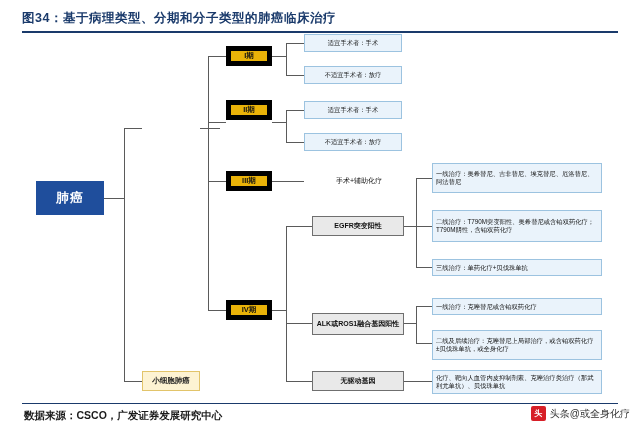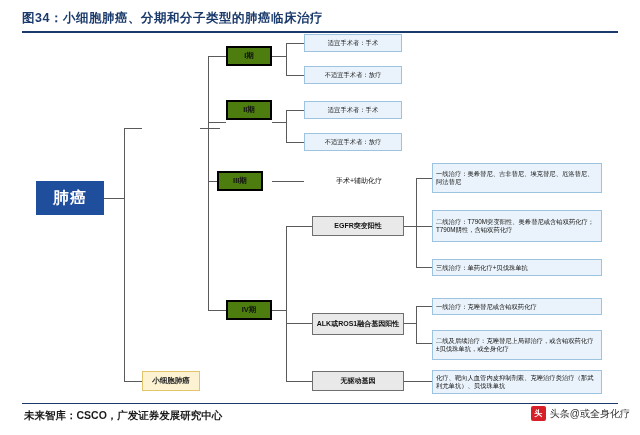--- a/index.html
+++ b/index.html
@@ -46,27 +46,27 @@
   
   .node{
     position:absolute;box-sizing:border-box;
     display:flex;align-items:center;justify-content:center;
     text-align:center;line-height:1.25;
     font-size:6.5px;color:#111;
     padding:1px 2px;
   }
   .n-root{
     background:#1f4e9c;color:#ffffff;border:1px solid #1f4e9c;
-    font-size:16px;font-weight:bold;letter-spacing:1px;
+    font-size:13px;font-weight:bold;letter-spacing:1px;
   }
   .n-yellow{
     background:#fdf3d3;border:1px solid #e2c46a;font-size:7.5px;font-weight:bold;color:#222;
   }
   .n-stage{
-    background:#4d7c0f;border:2px solid #000000;font-size:7.5px;font-weight:bold;color:#111;
+    background:#eab308;border:5px solid #000000;font-size:7.5px;font-weight:bold;color:#111;
   }
   .n-blue{
     background:#eaf3fb;border:1px solid #9cc3e0;font-size:6.3px;color:#111;
   }
   .n-gray{
     background:#e9e9e9;border:1px solid #6f6f6f;font-size:7px;font-weight:bold;color:#111;
   }
   .n-plain{
     background:transparent;border:none;font-size:7px;color:#111;
   }
@@ -76,21 +76,21 @@
   .ln{position:absolute;background:#5a5a5a;}
   .lh{height:1px;}
   .lv{width:1px;}
 </style>
 </head>
 <body>
 
 <div id="root">
 
   <div class="title-bar">
-    <span class="title-text">图34：小细胞肺癌、分期和分子类型的肺癌临床治疗</span>
+    <span class="title-text">图34：基于病理类型、分期和分子类型的肺癌临床治疗</span>
   </div>
   <div class="title-rule"></div>
 
   <div class="ln lh" style="left:104px;top:198px;width:20px;"></div>
   <div class="ln lv" style="left:124px;top:128px;height:253px;"></div>
   <div class="ln lh" style="left:124px;top:128px;width:18px;"></div>
   <div class="ln lh" style="left:124px;top:381px;width:18px;"></div>
 
   <div class="ln lh" style="left:200px;top:128px;width:20px;"></div>
   <div class="ln lv" style="left:208px;top:56px;height:254px;"></div>
@@ -129,21 +129,21 @@
   <div class="ln lh" style="left:416px;top:343px;width:16px;"></div>
 
   <div class="ln lh" style="left:404px;top:381px;width:28px;"></div>
 
   <div class="node n-root" style="left:36px;top:181px;width:68px;height:34px;">肺癌</div>
 
   <div class="node n-yellow" style="left:142px;top:371px;width:58px;height:20px;">小细胞肺癌</div>
 
   <div class="node n-stage" style="left:226px;top:46px;width:46px;height:20px;">I期</div>
   <div class="node n-stage" style="left:226px;top:100px;width:46px;height:20px;">II期</div>
-  <div class="node n-stage" style="left:217px;top:171px;width:46px;height:20px;">III期</div>
+  <div class="node n-stage" style="left:226px;top:171px;width:46px;height:20px;">III期</div>
   <div class="node n-stage" style="left:226px;top:300px;width:46px;height:20px;">IV期</div>
 
   <div class="node n-blue" style="left:304px;top:34px;width:98px;height:18px;">适宜手术者：手术</div>
   <div class="node n-blue" style="left:304px;top:66px;width:98px;height:18px;">不适宜手术者：放疗</div>
   <div class="node n-blue" style="left:304px;top:101px;width:98px;height:18px;">适宜手术者：手术</div>
   <div class="node n-blue" style="left:304px;top:133px;width:98px;height:18px;">不适宜手术者：放疗</div>
 
   <div class="node n-plain" style="left:304px;top:172px;width:110px;height:18px;">手术+辅助化疗</div>
 
   <div class="node n-gray" style="left:312px;top:216px;width:92px;height:20px;">EGFR突变阳性</div>
@@ -153,20 +153,20 @@
   <div class="node n-blue n-left" style="left:432px;top:163px;width:170px;height:30px;">一线治疗：奥希替尼、吉非替尼、埃克替尼、厄洛替尼、阿法替尼</div>
   <div class="node n-blue n-left" style="left:432px;top:210px;width:170px;height:32px;">二线治疗：T790M突变阳性、奥希替尼或含铂双药化疗；T790M阴性，含铂双药化疗</div>
   <div class="node n-blue n-left" style="left:432px;top:259px;width:170px;height:17px;">三线治疗：单药化疗+贝伐珠单抗</div>
 
   <div class="node n-blue n-left" style="left:432px;top:298px;width:170px;height:17px;">一线治疗：克唑替尼或含铂双药化疗</div>
   <div class="node n-blue n-left" style="left:432px;top:330px;width:170px;height:30px;">二线及后续治疗：克唑替尼上局部治疗，或含铂双药化疗±贝伐珠单抗，或全身化疗</div>
 
   <div class="node n-blue n-left" style="left:432px;top:370px;width:170px;height:24px;">化疗、靶向人血管内皮抑制剂素、克唑治疗类治疗（那武利尤单抗）、贝伐珠单抗</div>
 
   <div class="footer-rule"></div>
-  <div class="footer-text">未来智库：CSCO，广发证券发展研究中心</div>
+  <div class="footer-text">数据来源：CSCO，广发证券发展研究中心</div>
 
   <div class="wm">
     <span class="wm-badge">头</span>
     <span class="wm-text">头条@或全身化疗</span>
   </div>
 
 </div>
 
 </body></html>

